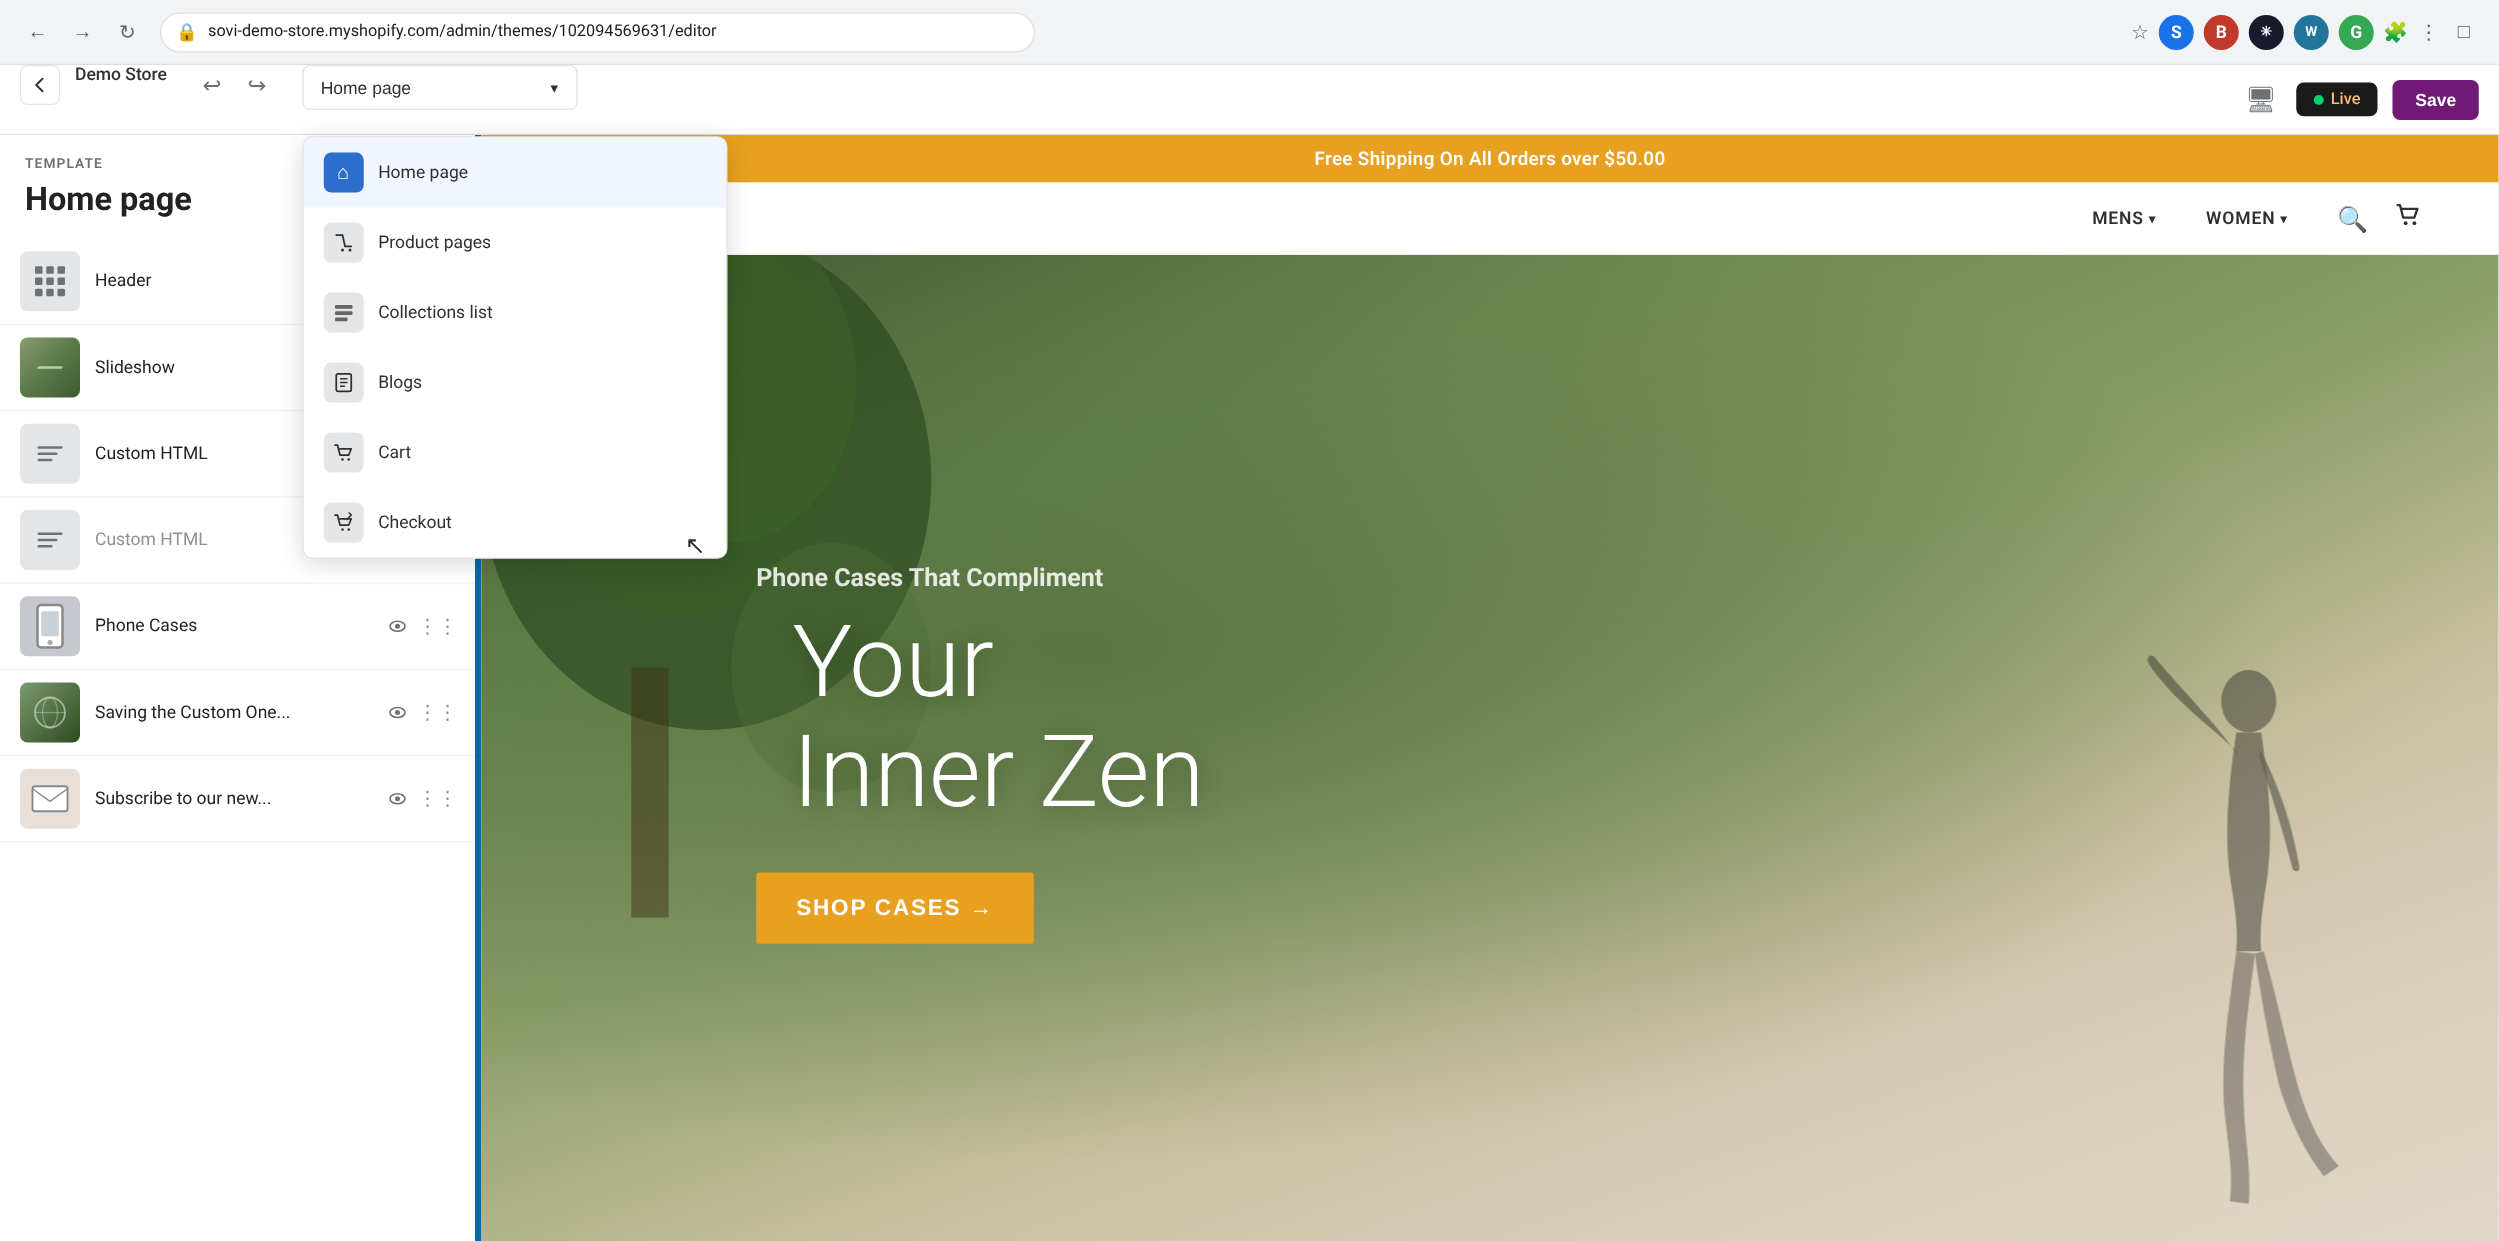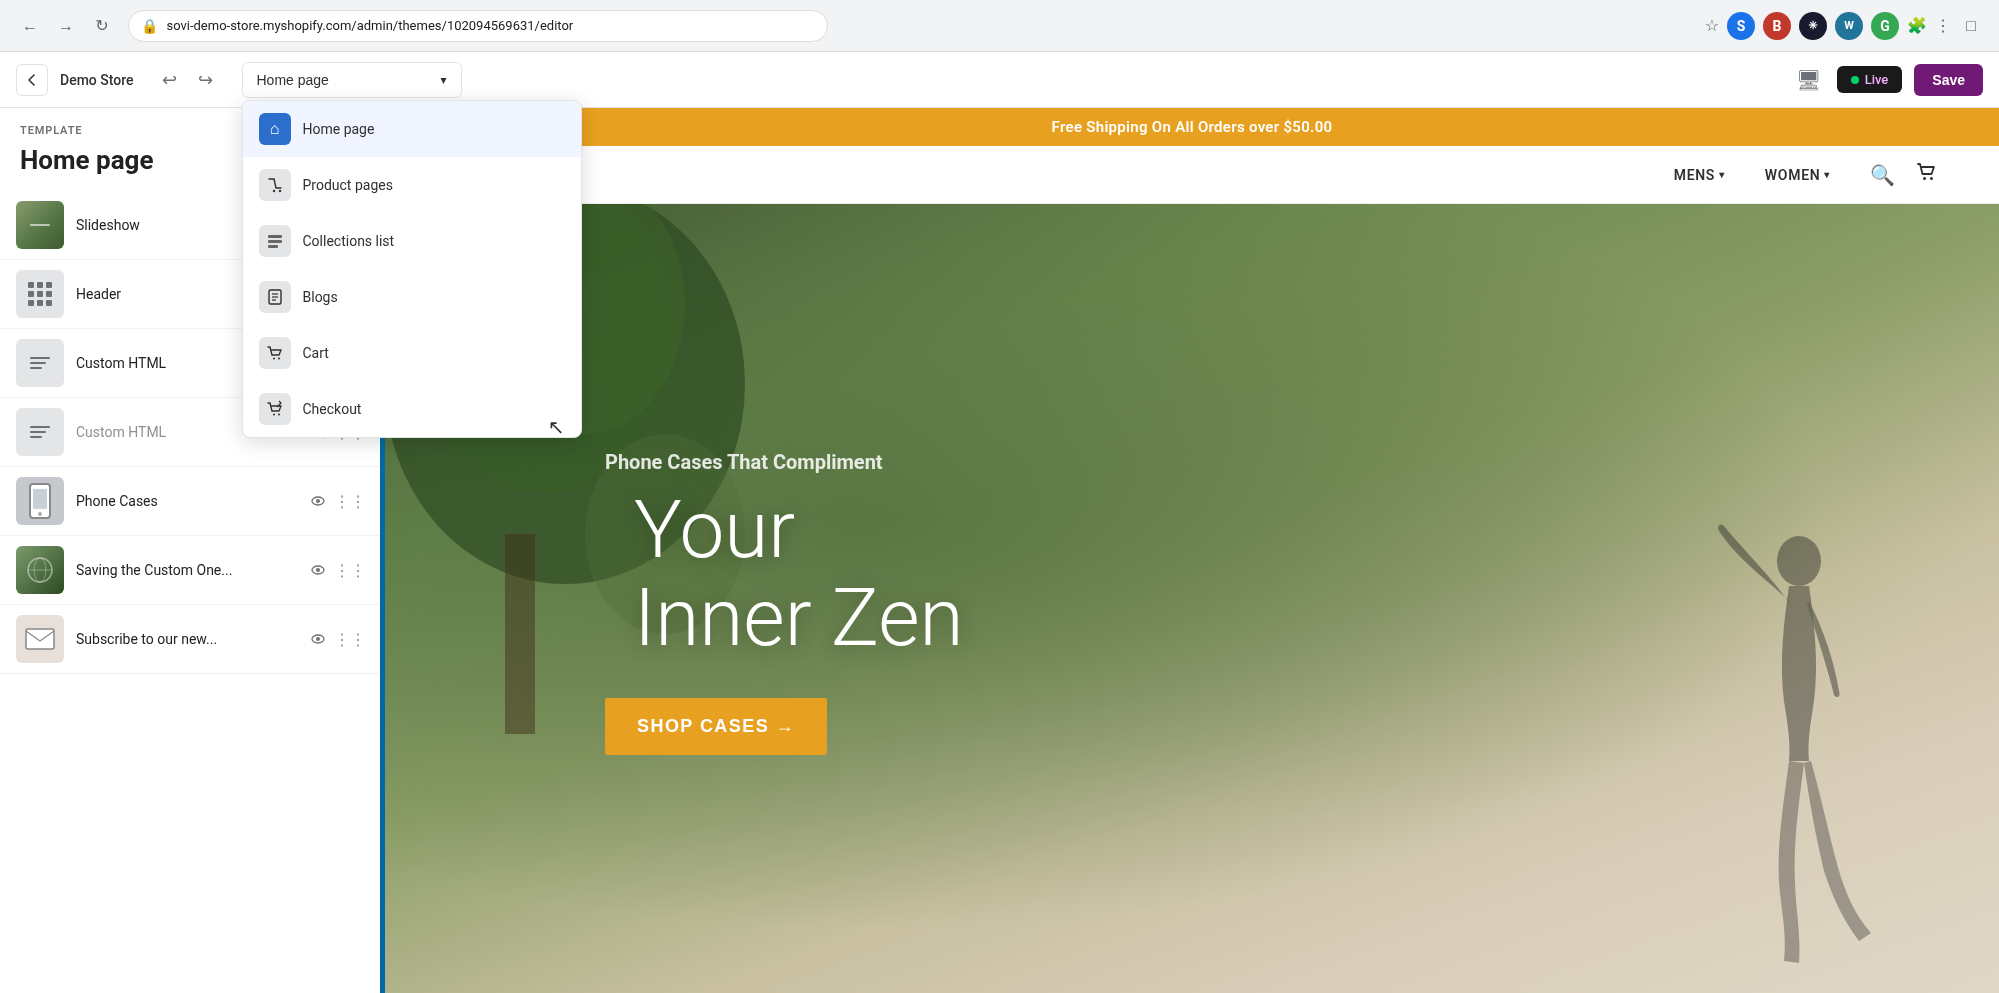--- a/index.html
+++ b/index.html
@@ -44,21 +44,20 @@
     .ext-star { color: #5f6368; font-size: 16px; cursor: pointer; }
     .ext-list { color: #5f6368; font-size: 16px; cursor: pointer; }
     .window-btn { width: 24px; height: 24px; border: none; background: none; font-size: 16px; color: #5f6368; cursor: pointer; }
 
     
     .editor-topbar {
       height: 56px;
       background: #fff;
       border-bottom: 1px solid #e1e3e5;
       display: flex;
-      align-items: center;
       padding: 0 16px;
       gap: 12px;
       position: relative;
       z-index: 100;
     }
     .editor-back-btn {
       width: 32px; height: 32px; border-radius: 6px;
       border: 1px solid #e1e3e5; background: #fff;
       display: flex; align-items: center; justify-content: center;
       cursor: pointer; font-size: 16px; color: #303030;
@@ -132,21 +131,21 @@
       margin-left: auto;
       display: flex; align-items: center; gap: 12px;
     }
     .device-btn {
       width: 32px; height: 32px; border: none; background: none;
       cursor: pointer; font-size: 20px; color: #6d7175;
       display: flex; align-items: center; justify-content: center;
     }
     .live-badge {
       display: flex; align-items: center; gap: 6px;
-      background: #1a1a1a; color: #f0abfc;
+      background: #1a1a1a; color: #fdba74;
       padding: 6px 14px; border-radius: 6px;
       font-size: 13px; font-weight: 500;
     }
     .live-dot { width: 8px; height: 8px; border-radius: 50%; background: #00d26a; }
     .save-btn {
       background: #701a75; color: #fff;
       border: none; border-radius: 6px;
       padding: 8px 18px; font-size: 14px; font-weight: 700;
       cursor: pointer;
     }
@@ -450,46 +449,46 @@
   </div>
 </div>
 
 <div class="editor-main">
 
   <div class="sidebar">
     <div class="sidebar-template-label">TEMPLATE</div>
     <div class="sidebar-title">Home page</div>
 
     <div class="sidebar-item">
-      <div class="sidebar-item-thumb slideshow-thumb">
-        <div style="width:100%;height:100%;display:flex;align-items:center;justify-content:center;">
-          <div style="width:20px;height:2px;background:rgba(255,255,255,0.6);border-radius:1px;"></div>
-        </div>
-      </div>
-      <span class="sidebar-item-label">Slideshow</span>
-    </div>
-
-    <div class="sidebar-item">
       <div class="sidebar-item-thumb grid-icon">
         <div class="grid-dots">
           <div class="grid-dot"></div>
             <div class="grid-dot"></div>
             <div class="grid-dot"></div>
           <div class="grid-dot"></div>
             <div class="grid-dot"></div>
             <div class="grid-dot"></div>
           <div class="grid-dot"></div>
             <div class="grid-dot"></div>
             <div class="grid-dot"></div>
         </div>
       </div>
       <span class="sidebar-item-label">Header</span>
     </div>
 
     <div class="sidebar-item">
+      <div class="sidebar-item-thumb slideshow-thumb">
+        <div style="width:100%;height:100%;display:flex;align-items:center;justify-content:center;">
+          <div style="width:20px;height:2px;background:rgba(255,255,255,0.6);border-radius:1px;"></div>
+        </div>
+      </div>
+      <span class="sidebar-item-label">Slideshow</span>
+    </div>
+
+    <div class="sidebar-item">
       <div class="sidebar-item-thumb">
         <div class="lines-icon">
           <div class="line"></div>
           <div class="line"></div>
           <div class="line" style="width:12px;"></div>
         </div>
       </div>
       <span class="sidebar-item-label">Custom HTML</span>
       <div class="sidebar-item-actions">
         <button class="sidebar-action-btn" title="Toggle visibility">

